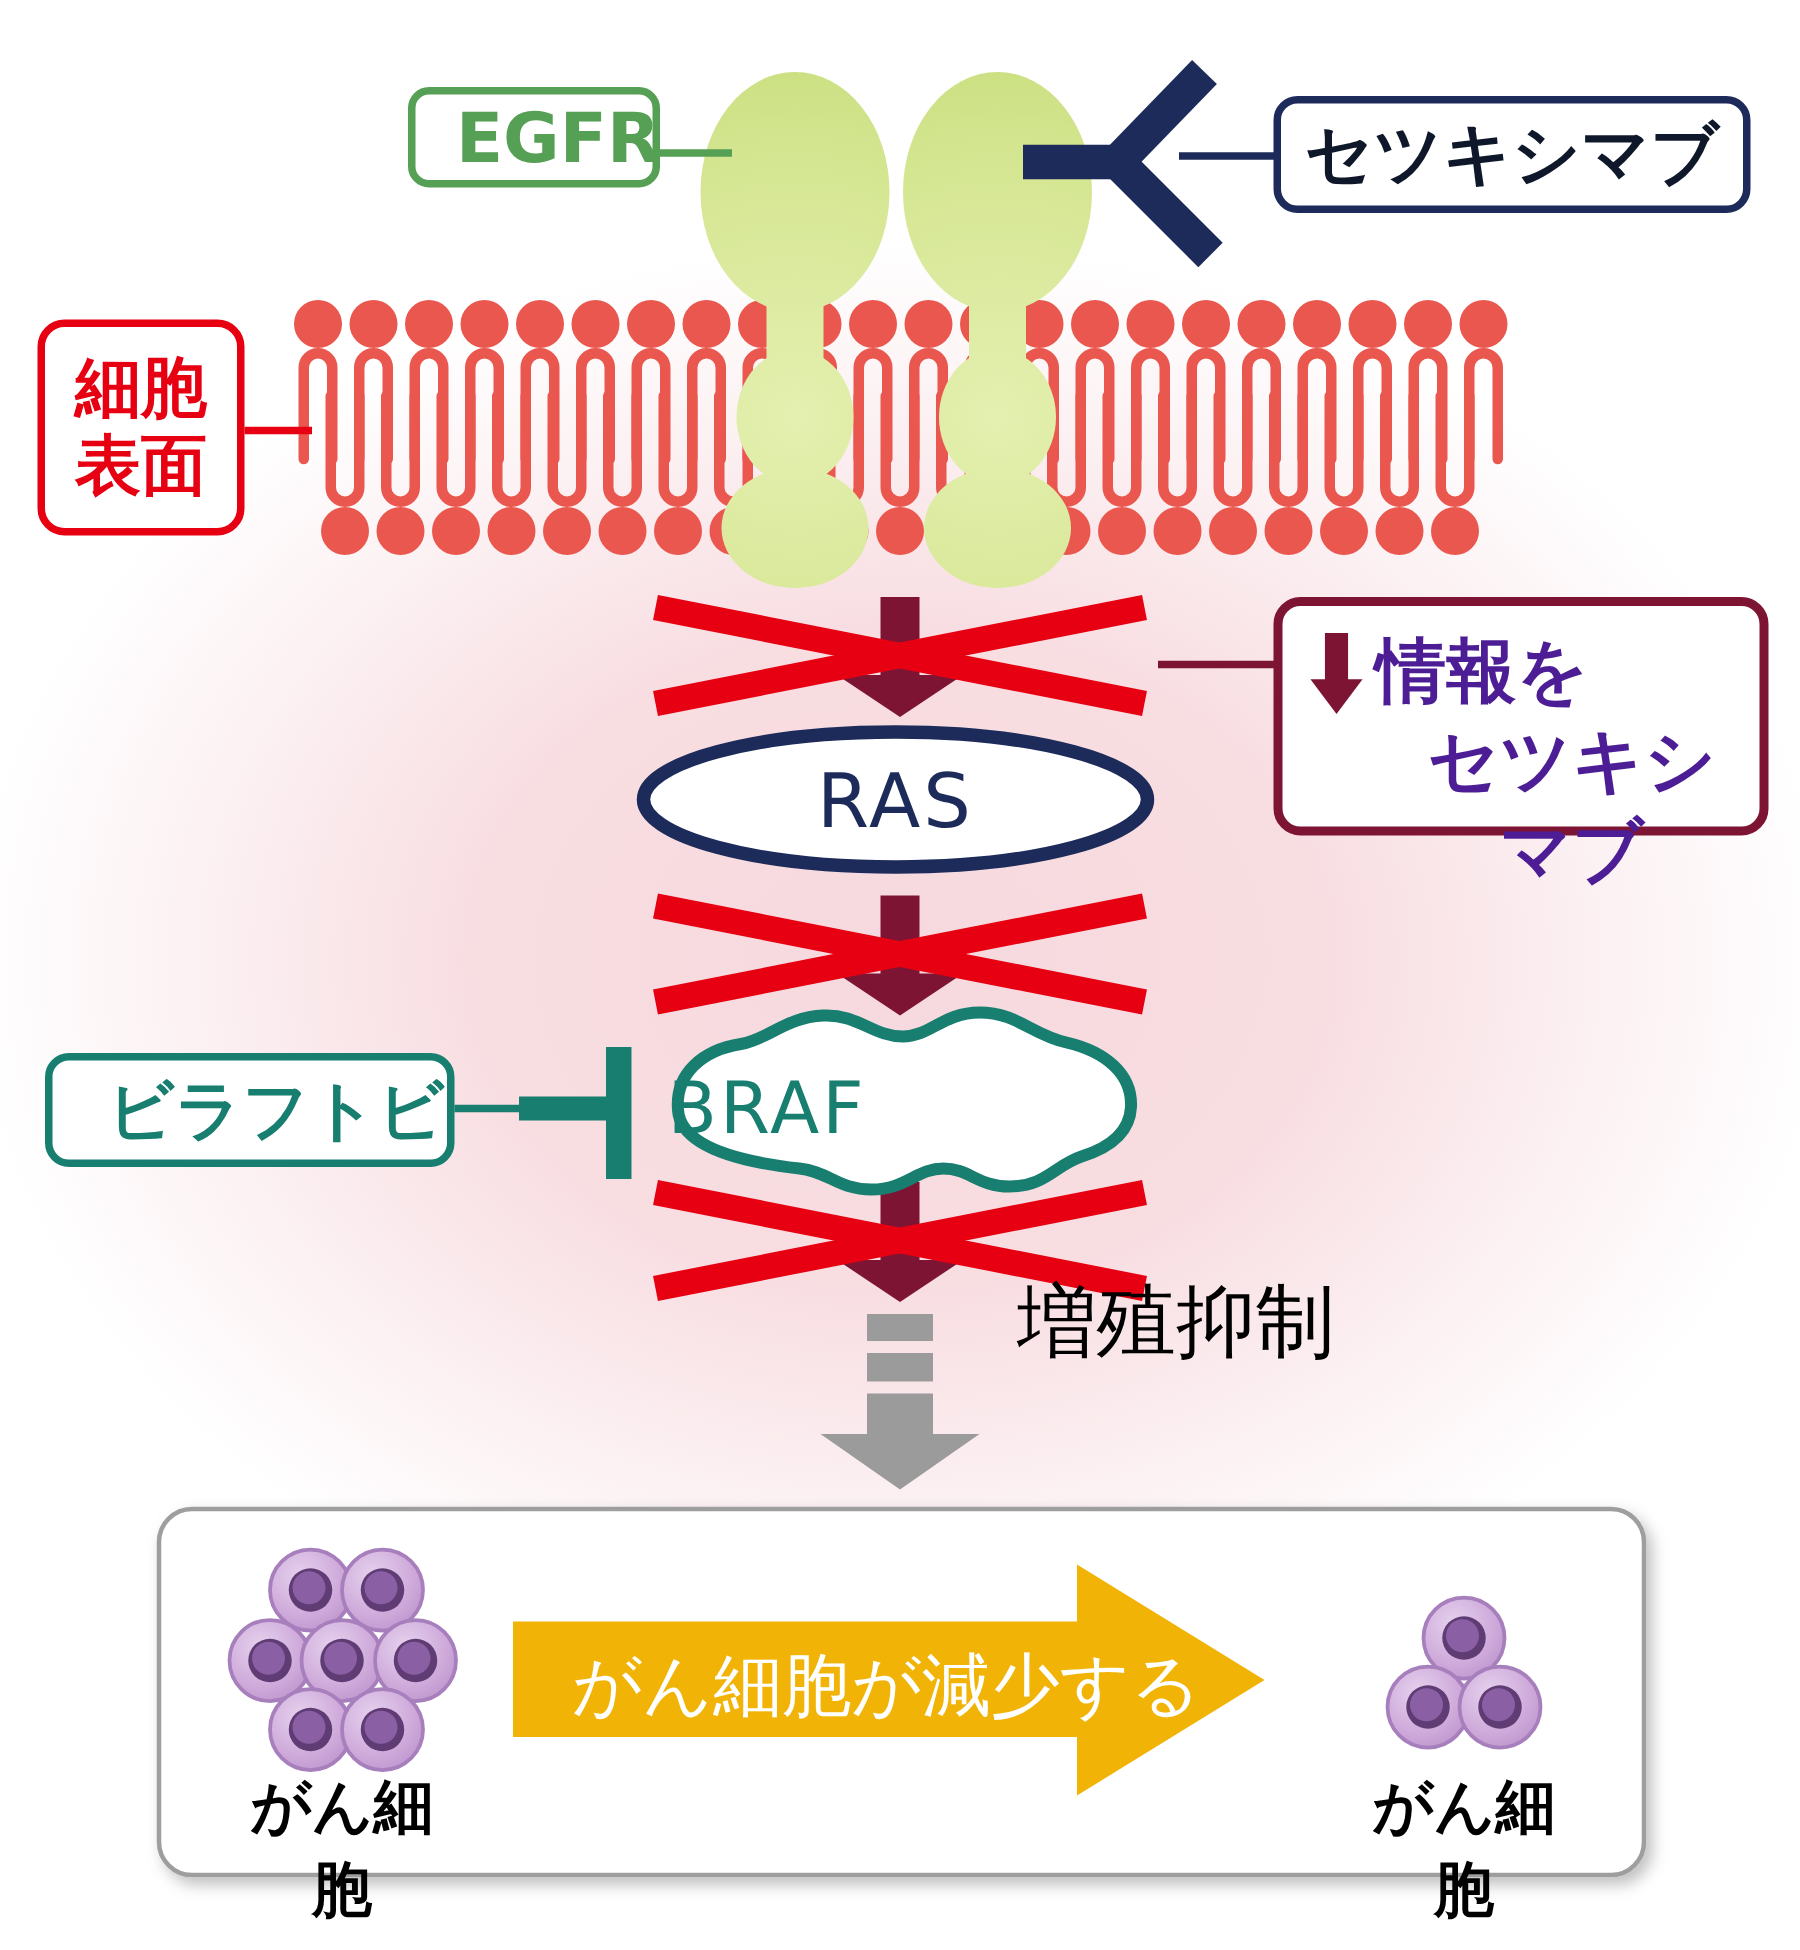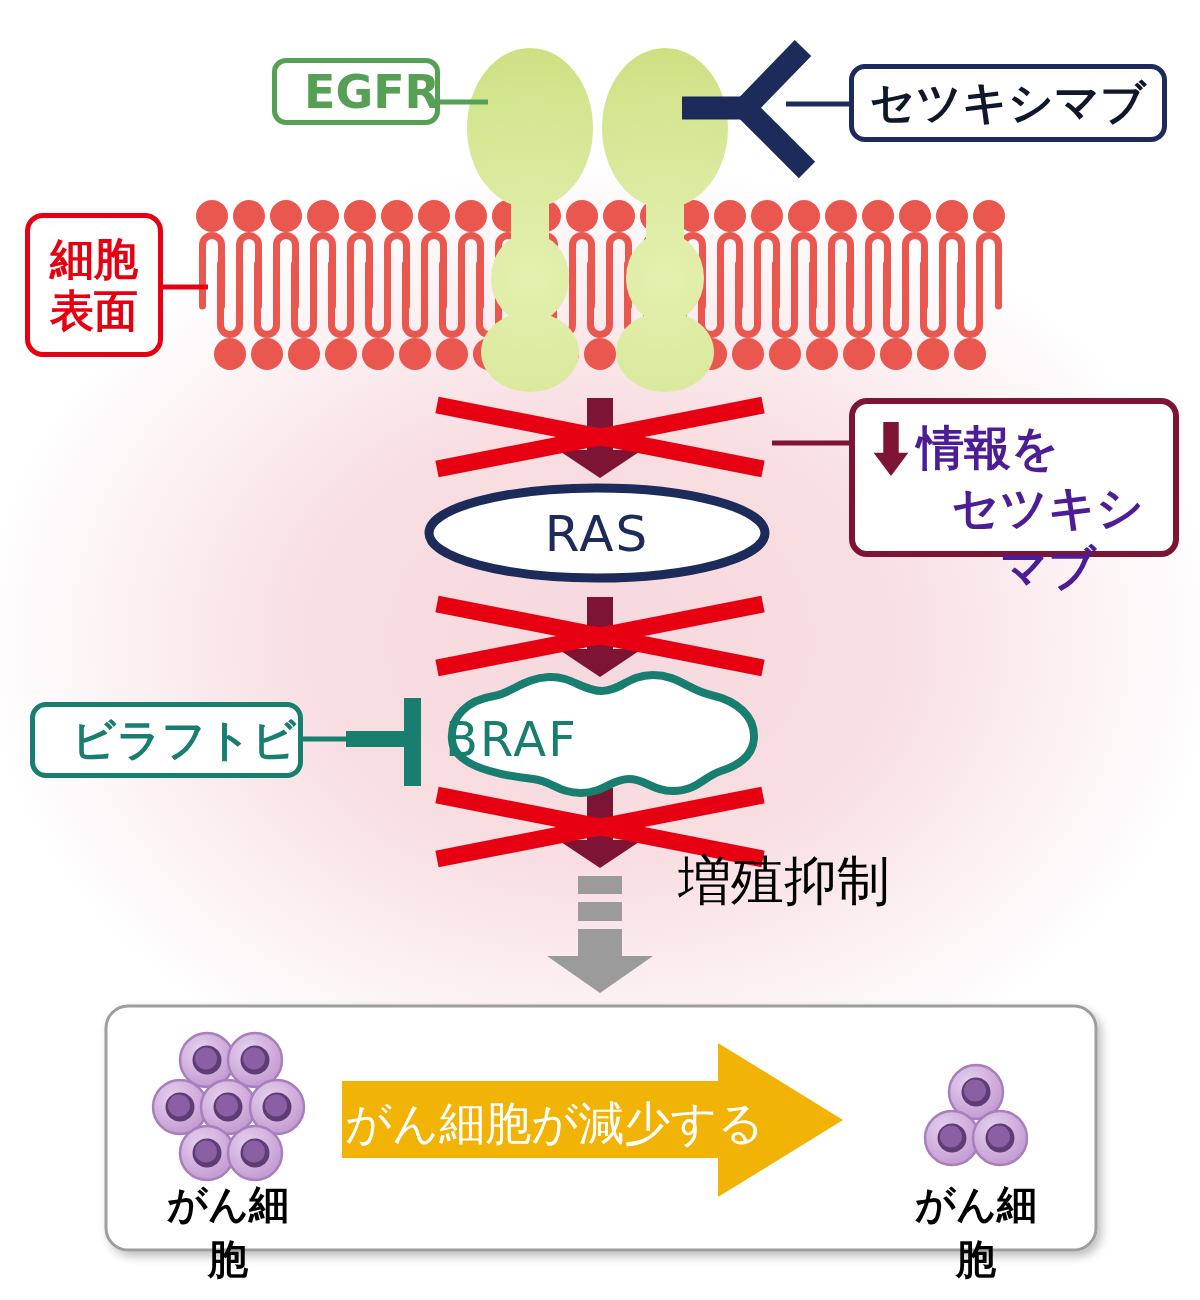--- a/index.html
+++ b/index.html
@@ -23,21 +23,21 @@
   .surface-box{left:25px;top:213px;width:138px;height:144px;border:5px solid #e60012;border-radius:18px;color:#e60012;font-size:44px;line-height:1.18;flex-direction:column;}
   .pathway-box{left:849px;top:398px;width:330px;height:159px;border:6px solid #7d1433;border-radius:18px;color:#4c1d95;font-size:47px;line-height:1.28;align-items:flex-start;justify-content:flex-start;flex-direction:column;padding:14px 10px 10px 16px;}
   .pathway-row{display:flex;align-items:flex-start;}
   .pathway-row.indent{margin-left:62px;}
   .mini-arrow{width:36px;height:54px;margin:4px 8px 0 2px;flex:0 0 auto;}
   .braftovi-box{left:30px;top:702px;width:273px;height:76px;border:5px solid #177e70;border-radius:16px;color:#177e70;font-size:44px;padding-left:35px;}
   .ras-text{left:427px;top:505px;width:340px;text-align:center;font-size:50px;color:#1c2b5a;letter-spacing:2px;}
   .braf-text{left:445px;top:711px;width:300px;text-align:left;font-size:48px;color:#177e70;letter-spacing:2px;}
   .mutation-text{left:773px;top:706px;font-size:50px;color:#177e70;}
   .inhibit-text{left:678px;top:846px;font-size:53px;color:#000;}
-  .decrease-text{left:345px;top:1093px;width:460px;font-size:46px;color:#fff;}
+  .decrease-text{left:361px;top:1093px;width:460px;text-align:center;font-size:46px;color:#fff;}
   .cancer-before{left:148px;top:1177px;width:160px;text-align:center;font-size:40px;color:#000;font-weight:600;}
   .cancer-after{left:896px;top:1177px;width:160px;text-align:center;font-size:40px;color:#000;font-weight:600;}
 </style>
 </head>
 <body>
 
 <div class="canvas">
 
   <svg class="art" width="1200" height="1300" viewBox="0 0 1200 1300">
     <defs>

